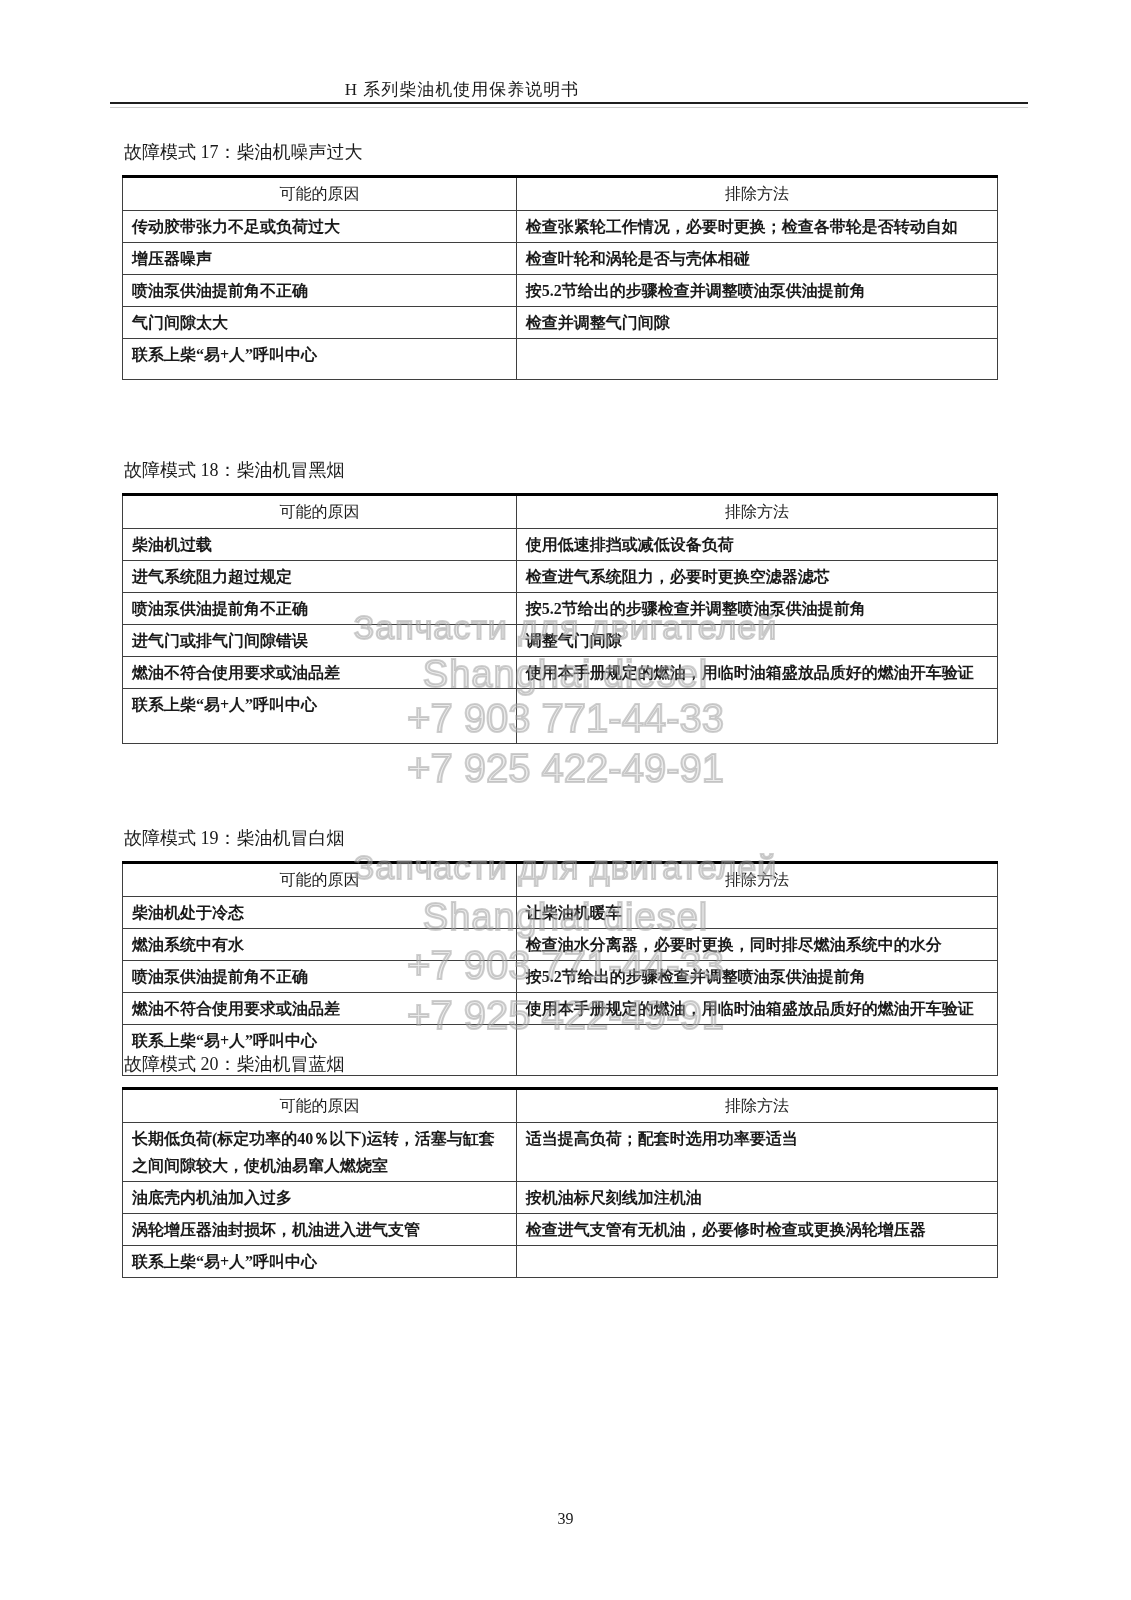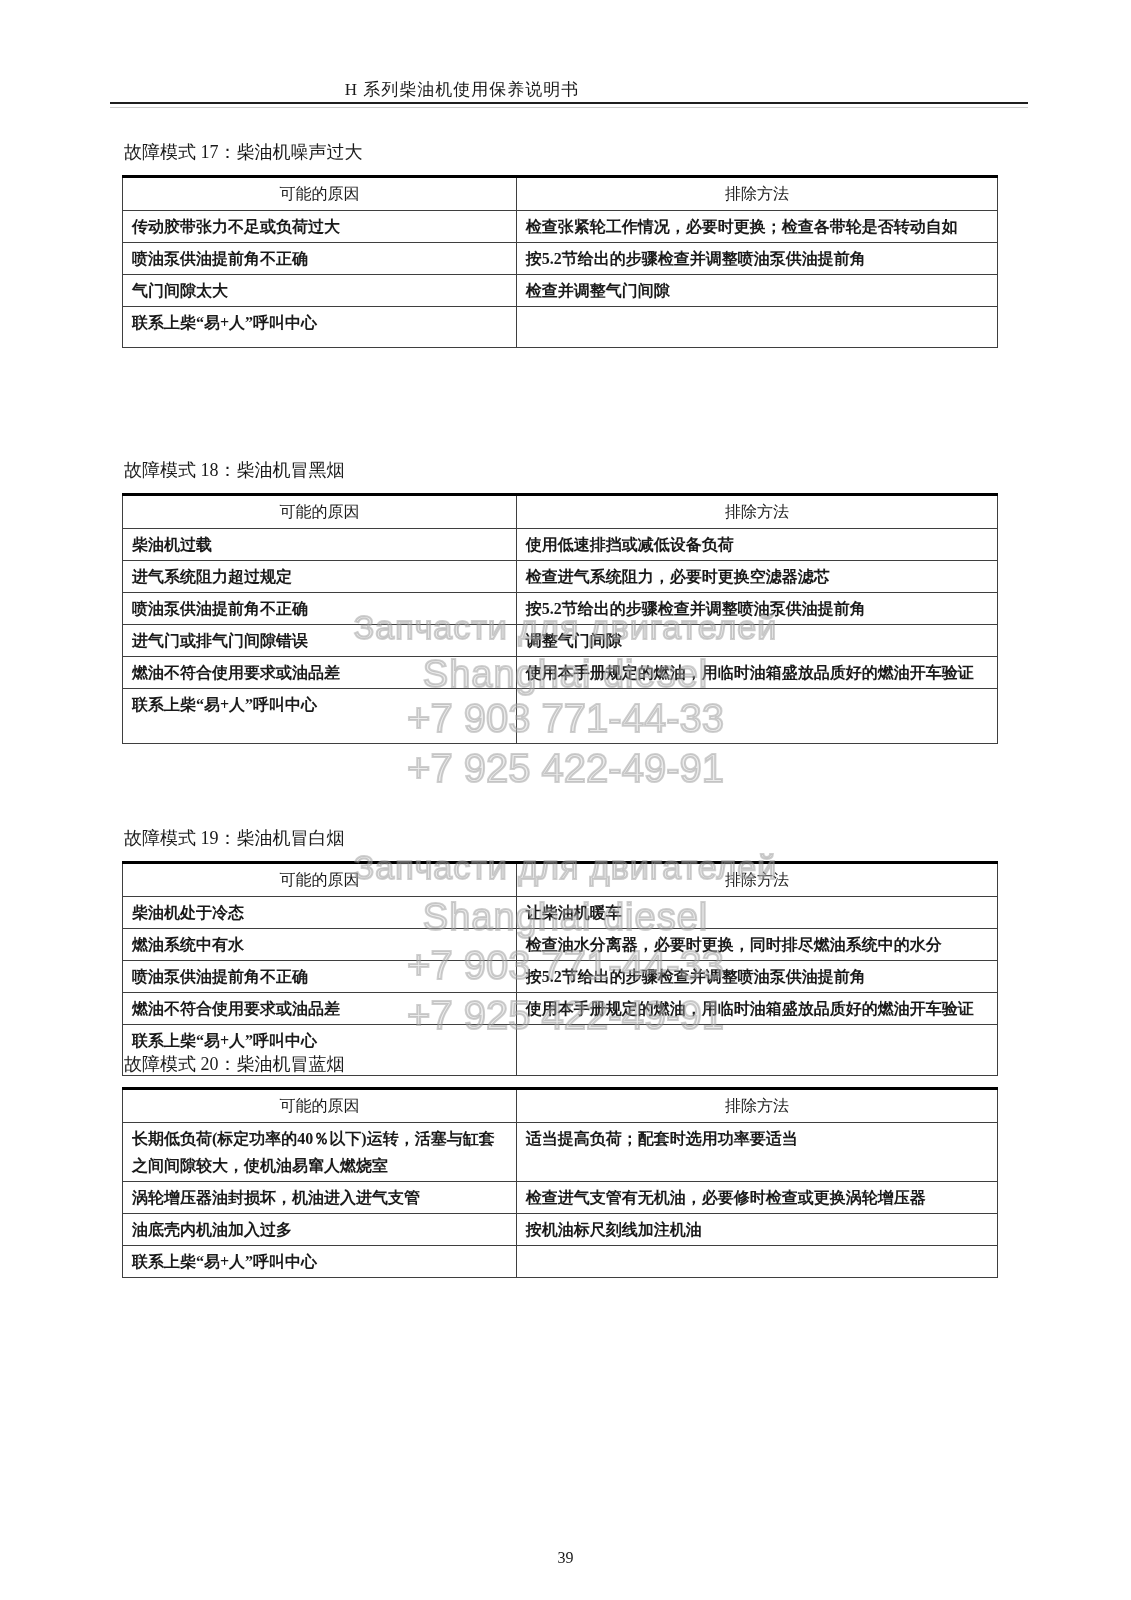--- a/index.html
+++ b/index.html
@@ -34,21 +34,21 @@
   }
   table.fault td{
     border:1px solid #3f3f3f;font-size:16px;vertical-align:top;
     padding:2px 8px 2px 9px;line-height:27px;word-break:break-all;font-weight:bold;
   }
   #sec-17 tr:last-child td{height:36px;}
   #sec-18 tr:last-child td{height:50px;}
   #sec-19 tr:last-child td{height:46px;}
 
   
-  .page-number{position:absolute;top:1549px;left:0;width:1131px;text-align:center;font-size:16px;}
+  .page-number{position:absolute;top:1510px;left:0;width:1131px;text-align:center;font-size:16px;}
 
   
   .wm-line{
     position:absolute;left:50%;transform:translateX(-50%);
     font-family:"Liberation Sans","DejaVu Sans",sans-serif;font-weight:normal;
     white-space:nowrap;color:rgba(195,195,195,0.34);
     -webkit-text-stroke:2px rgba(148,148,148,0.45);
     pointer-events:none;z-index:5;margin-top:20px;
   }
   .wm-l0{font-size:34px;letter-spacing:1px;}
@@ -83,20 +83,24 @@
             <th>可能的原因</th>
             <th>排除方法</th>
           </tr>
         </thead>
         <tbody>
           <tr>
             <td>传动胶带张力不足或负荷过大</td>
             <td>检查张紧轮工作情况，必要时更换；检查各带轮是否转动自如</td>
           </tr>
           <tr>
+            <td>增压器噪声</td>
+            <td>检查叶轮和涡轮是否与壳体相碰</td>
+          </tr>
+          <tr>
             <td>喷油泵供油提前角不正确</td>
             <td>按5.2节给出的步骤检查并调整喷油泵供油提前角</td>
           </tr>
           <tr>
             <td>气门间隙太大</td>
             <td>检查并调整气门间隙</td>
           </tr>
           <tr>
             <td>联系上柴“易+人”呼叫中心</td>
             <td></td>
@@ -194,26 +198,26 @@
             <th>可能的原因</th>
             <th>排除方法</th>
           </tr>
         </thead>
         <tbody>
           <tr>
             <td>长期低负荷(标定功率的40％以下)运转，活塞与缸套之间间隙较大，使机油易窜人燃烧室</td>
             <td>适当提高负荷；配套时选用功率要适当</td>
           </tr>
           <tr>
+            <td>油底壳内机油加入过多</td>
+            <td>按机油标尺刻线加注机油</td>
+          </tr>
+          <tr>
             <td>涡轮增压器油封损坏，机油进入进气支管</td>
             <td>检查进气支管有无机油，必要修时检查或更换涡轮增压器</td>
-          </tr>
-          <tr>
-            <td>油底壳内机油加入过多</td>
-            <td>按机油标尺刻线加注机油</td>
           </tr>
           <tr>
             <td>联系上柴“易+人”呼叫中心</td>
             <td></td>
           </tr>
         </tbody>
       </table>
     </div>
   </div>
 <div id="watermark-root">

